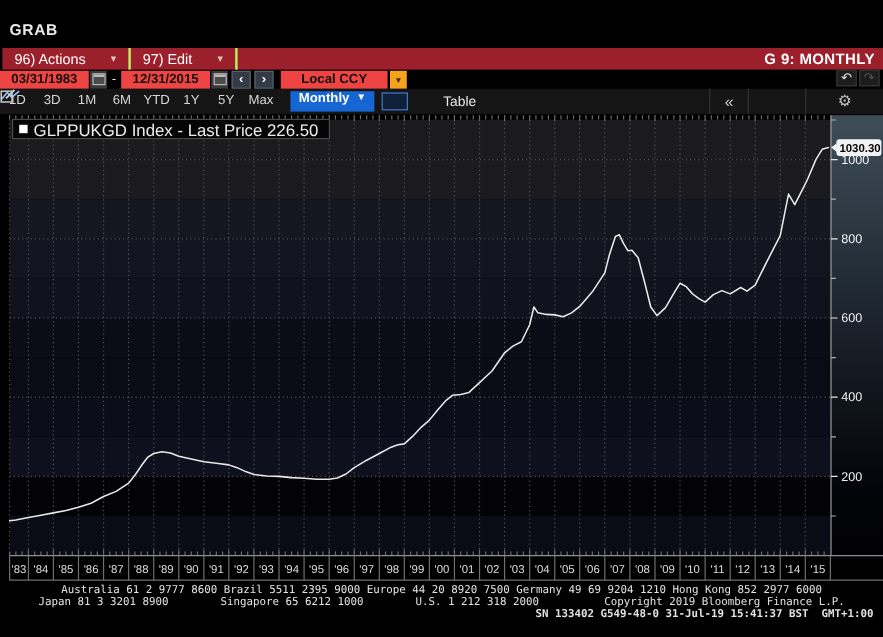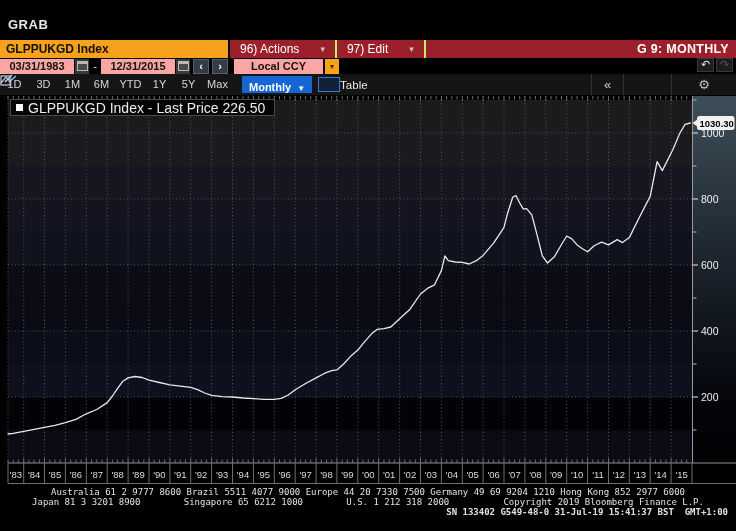--- a/index.html
+++ b/index.html
@@ -10,44 +10,44 @@
   
   .row1{left:0;top:40px;width:736px;height:18px;display:flex;}
   .ticker{width:228px;background:#f6a21c;color:#14100a;font-weight:bold;font-size:12px;
           line-height:18px;padding-left:6px;box-sizing:border-box;}
   .redbar{flex:1;margin-left:2px;background:#9c1f2c;display:flex;align-items:center;color:#fff;}
   .redbtn{height:18px;line-height:18px;padding:0 10px;font-size:12px;display:flex;align-items:center;gap:21px;border-right:2px solid #bef264;}
   .redbtn .caret{font-size:9px;color:#d9c2c2;}
   .gfunc{margin-left:auto;font-size:12.5px;font-weight:bold;padding-right:7px;letter-spacing:.3px;}
   
   .row2{left:0;top:58px;width:736px;height:16px;display:flex;align-items:center;}
-  .ofield{background:#fca5a5;color:#14100a;font-weight:bold;font-size:11px;height:15px;
+  .ofield{background:#ef4444;color:#14100a;font-weight:bold;font-size:11px;height:15px;
           line-height:15px;text-align:center;}
   .date{width:74px;}
   .calbtn{width:14px;height:15px;background:#3a3a3a;margin-left:1px;display:flex;align-items:center;justify-content:center;}
   .calglyph{width:9px;height:8px;border:1px solid #b9b9b9;background:linear-gradient(#b9b9b9 2px,#4a4a4a 2px);}
   .dash{color:#e6e6e6;width:12px;text-align:center;font-size:11px;}
   .navbtn{width:16px;height:15px;background:#333c46;border:1px solid #55606c;box-sizing:border-box;
           color:#fff;font-size:11px;font-weight:bold;text-align:center;line-height:13px;margin-left:3px;}
   .ccy{width:89px;margin-left:6px;}
   .ccycaret{width:14px;height:15px;background:#f6a21c;color:#3a2c06;font-size:8px;text-align:center;
             line-height:15px;margin-left:2px;}
   .histbtns{position:absolute;right:3px;top:0;display:flex;gap:2px;}
   .histbtn{width:17px;height:14px;background:#1d1d1d;border:1px solid #383838;box-sizing:border-box;
            text-align:center;line-height:12px;font-size:11px;font-family:"DejaVu Sans",sans-serif;}
   .undo{color:#e0e0e0;}  .redo{color:#555;}
   
   .row3{left:0;top:74px;width:736px;height:21px;background:#151515;display:flex;align-items:center;}
   .tab{width:29px;text-align:center;font-size:11px;color:#d6d6d6;line-height:21px;}
   .freq{margin-left:10px;height:17px;background:#1565d2;color:#fff;font-size:11px;font-weight:bold;
-        display:flex;align-items:flex-end;padding:0 7px;gap:6px;}
+        display:flex;align-items:flex-start;padding:0 7px;gap:6px;}
   .freq .vcaret{font-size:8px;}
   .ctypebtn{width:22px;height:15px;border:1px solid #3e78cc;background:#0f2038;margin-left:6px;
             display:flex;align-items:center;justify-content:center;box-sizing:border-box;}
-  .tbl{width:86px;font-size:11.5px;color:#e8e8e8;}
+  .tbl{width:86px;text-align:center;font-size:11.5px;color:#e8e8e8;}
   .rgrp{margin-left:auto;display:flex;align-items:center;height:21px;}
   .ritem{height:21px;display:flex;align-items:center;justify-content:center;border-left:1px solid #333;color:#e6e6e6;}
   .collapse{width:31px;font-size:13px;color:#c8c8c8;}
   .chartcontent{width:128px;gap:6px;font-size:11px;}
   .annot{width:47px;}
   .gear{width:64px;font-size:13px;color:#c0c0c0;font-family:"DejaVu Sans",sans-serif;}
   
   .legend{left:10px;top:99px;height:15px;display:flex;align-items:center;gap:5px;
           border:1px solid #4a4a4a;background:#050505;padding:0 9px 0 5px;}
   .swatch{width:7px;height:7px;background:#fff;}
@@ -474,21 +474,20 @@
       <text x="701" y="136.5" fill="#f0f0f0" font-size="10.5" font-family="Liberation Sans, sans-serif">1000</text>
       <polyline points="8.0,434.0 13.2,433.3 23.7,431.3 34.1,429.3 44.5,427.4 55.0,425.4 65.4,422.7 75.9,419.4 86.3,413.8 96.8,409.5 107.2,402.6 112.4,396.0 117.6,388.4 122.9,381.2 128.1,377.9 135.0,376.5 142.1,377.5 149.0,380.2 159.4,382.5 169.9,384.8 180.3,386.1 190.7,387.4 197.6,389.7 204.7,393.0 211.6,395.4 222.1,396.7 232.5,397.0 243.0,398.0 253.4,398.6 263.8,399.3 274.3,399.3 281.2,398.3 288.3,395.0 295.2,389.7 305.6,383.5 316.1,377.9 324.8,373.2 331.7,370.6 336.9,369.9 343.8,363.7 350.9,356.1 357.8,350.1 364.7,341.6 371.8,333.6 377.0,329.4 383.9,328.7 390.8,327.0 399.6,318.8 410.0,309.2 420.5,294.0 427.4,288.4 434.5,284.8 441.4,270.6 444.9,255.8 448.3,260.7 455.4,262.0 462.3,262.4 469.2,264.0 476.3,260.7 483.1,255.4 493.6,243.2 504.0,227.4 507.6,213.2 512.8,197.0 516.1,195.7 519.7,203.0 523.2,208.9 526.6,208.6 531.8,214.8 537.0,234.6 542.3,255.8 547.5,263.0 554.6,256.4 561.5,244.5 566.7,236.0 571.9,238.9 577.1,244.9 582.4,248.8 587.6,251.8 594.5,245.5 601.6,242.2 608.5,244.9 617.2,239.6 622.5,242.6 629.3,237.6 639.8,216.5 650.2,196.4 657.1,161.7 662.3,170.6 667.6,160.1 672.8,149.8 679.9,133.0 685.1,124.4 690.3,123.0" fill="none" stroke="#e8e8e8" stroke-width="1.3" stroke-linejoin="round" stroke-linecap="round"></polyline>
       <polygon points="692.5,123.00099999999998 698,119.0 698,127.0" fill="#f2f2f2"></polygon>
       <rect x="697" y="116.0" width="37.5" height="14" rx="2.5" fill="#f2f2f2"></rect>
       <text x="699.5" y="126.5" fill="#000" font-size="9.5" font-weight="bold" font-family="Liberation Sans, sans-serif">1030.30</text>
     </svg>
 
   <div class="abs grab">GRAB</div>
 
   <div class="abs row1">
-    <div class="ticker">GLPPUKGD Index</div>
     <div class="redbar">
       <div class="redbtn">
         <span>96) Actions</span>
         <span class="caret">▾</span>
       </div>
       <div class="redbtn">
         <span>97) Edit</span>
         <span class="caret">▾</span>
       </div>
       <div class="gfunc">G 9: MONTHLY</div>
@@ -548,17 +547,17 @@
           <span>⚙</span>
         </div>
     </div>
   </div>
 
   <div class="abs legend">
     <span class="swatch"></span>
     <span class="legendtext">GLPPUKGD Index - Last Price 226.50</span>
   </div>
 
-  <div class="abs foot f1">Australia 61 2 9777 8600 Brazil 5511 4077 9000 Europe 44 20 7330 7500 Germany 49 69 9204 1210 Hong Kong 852 2977 6000</div>
+  <div class="abs foot f1">Australia 61 2 9777 8600 Brazil 5511 2395 9000 Europe 44 20 8920 7500 Germany 49 69 9204 1210 Hong Kong 852 2977 6000</div>
   <div class="abs foot f2">Japan 81 3 3201 8900        Singapore 65 6212 1000        U.S. 1 212 318 2000          Copyright 2019 Bloomberg Finance L.P.</div>
   <div class="abs foot f3">SN 133402 G549-48-0 31-Jul-19 15:41:37 BST  GMT+1:00</div>
 
 </div>
 
 </body></html>

